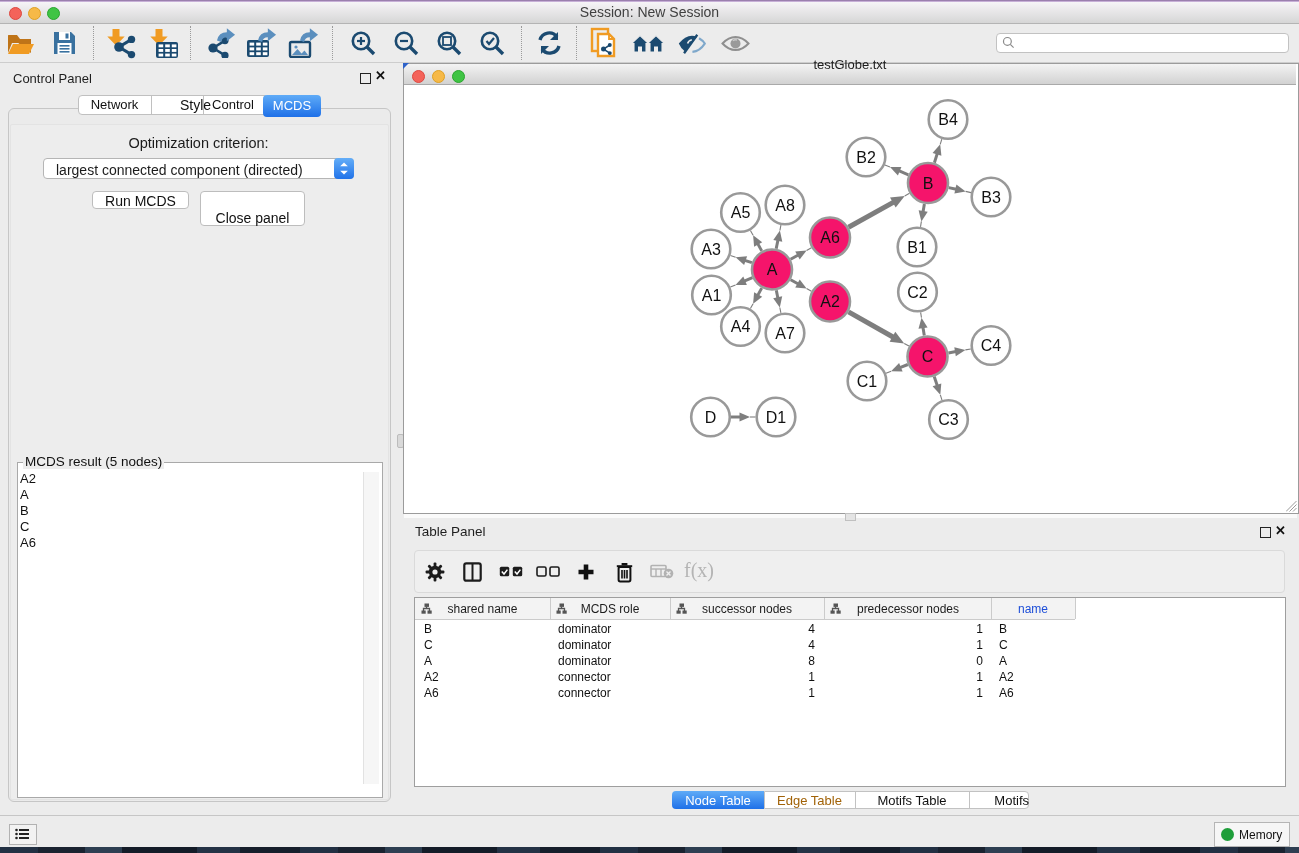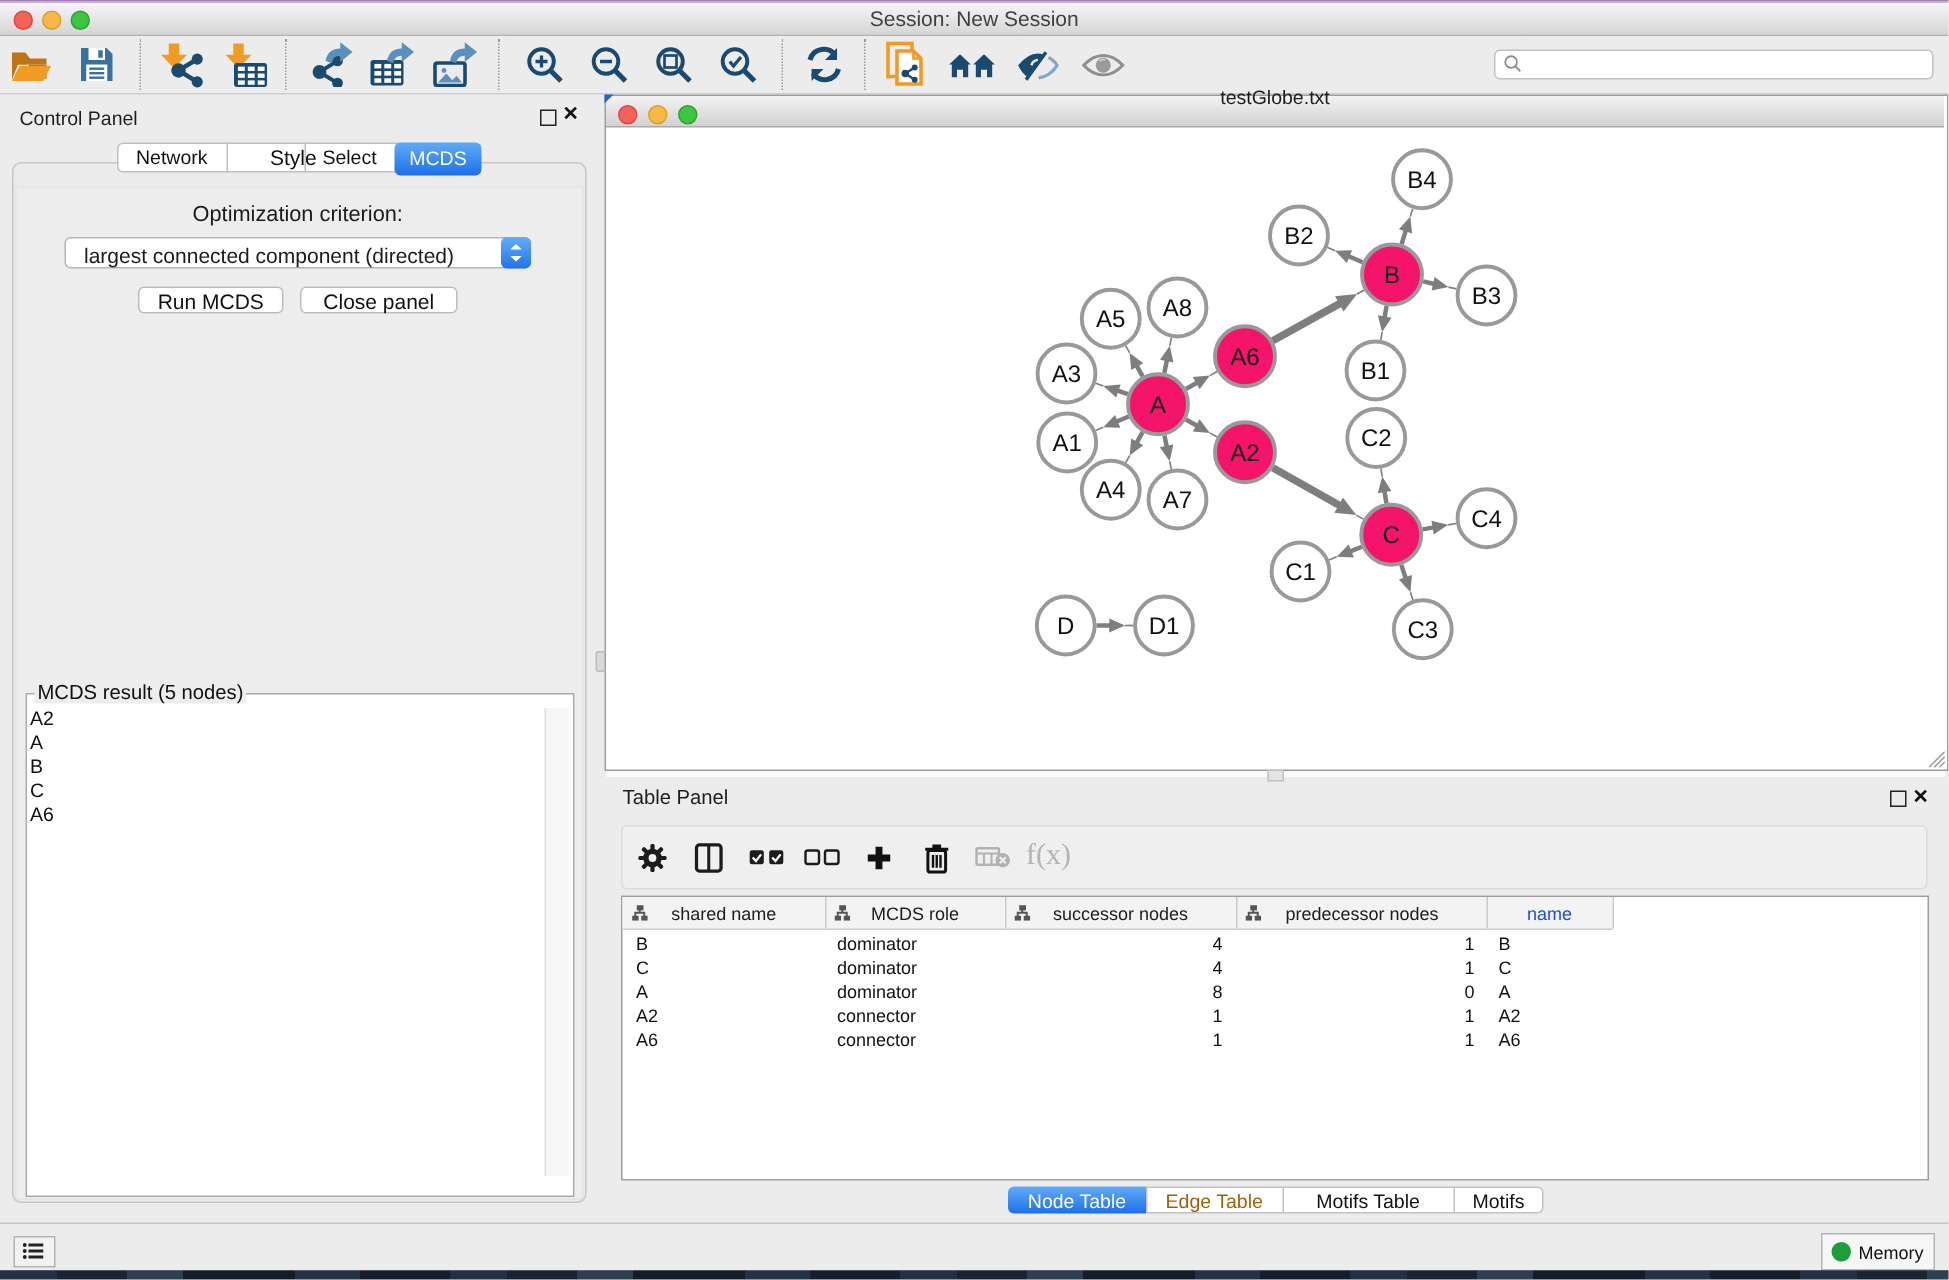--- a/index.html
+++ b/index.html
@@ -174,35 +174,35 @@
 <div class="abs" style="left:375px;top:68px;font-size:13px;font-weight:bold;color:#111;">✕</div>
 
 <div class="abs" style="left:8px;top:108px;width:381px;height:692px;border:1px solid #c6c6c6;border-radius:6px;background:#ebebeb;"></div>
 <div class="abs" style="left:10px;top:124px;width:377px;height:674px;border:1px solid #e3e3e3;border-radius:2px;background:#ededed;"></div>
 
 <div class="abs" style="left:78px;top:95px;width:186px;height:18px;background:#fff;border:1px solid #c0c0c0;border-radius:4px 0 0 4px;"></div>
 <div class="abs" style="left:151px;top:95px;width:1px;height:20px;background:#c0c0c0;"></div>
 <div class="abs" style="left:203px;top:95px;width:1px;height:20px;background:#c0c0c0;"></div>
 <div class="abs" style="left:78px;top:97px;width:73px;text-align:center;font-size:13px;color:#111;">Network</div>
 <div class="abs" style="left:151px;top:97px;width:52px;text-align:left;font-size:14px;color:#111;margin-left:29px;">Style</div>
-<div class="abs" style="left:203px;top:97px;width:60px;text-align:center;font-size:13px;color:#111;">Select</div>
+<div class="abs" style="left:203px;top:97px;width:60px;text-align:center;font-size:13px;color:#111;">Control</div>
 <div class="abs" style="left:263px;top:95px;width:58px;height:22px;background:linear-gradient(#5fabf7,#1e70e8);border-radius:4px;"></div>
 <div class="abs" style="left:263px;top:98px;width:58px;text-align:center;font-size:13px;color:#fff;">MCDS</div>
 
 <div class="abs" style="left:10px;top:135px;width:377px;text-align:center;font-size:14.5px;color:#1b1b1b;">Optimization criterion:</div>
 <div class="abs" style="left:43px;top:158px;width:309px;height:19px;background:#fff;border:1px solid #b5b5b5;border-radius:4px;"></div>
 <div class="abs" style="left:56px;top:162px;font-size:14px;color:#1b1b1b;">largest connected component (directed)</div>
 <div class="abs" style="left:334px;top:158px;width:20px;height:21px;background:linear-gradient(#64aef8,#2173e9);border-radius:4px;"></div>
 <svg class="abs" style="left:334px;top:158px;" width="20" height="21" viewBox="0 0 20 21">
     <path d="M6.2 8.3 L10 4.6 L13.8 8.3 Z" fill="#fff"></path>
     <path d="M6.2 12.7 L10 16.4 L13.8 12.7 Z" fill="#fff"></path>
   </svg>
 
 <div class="abs" style="left:92px;top:191px;width:95px;height:15px;background:#fff;border:1px solid #bdbdbd;border-radius:4px;text-align:center;font-size:14px;color:#111;padding-top:1px;">Run MCDS</div>
-<div class="abs" style="left:200px;top:191px;width:103px;height:15px;background:#fff;border:1px solid #bdbdbd;border-radius:4px;text-align:center;font-size:14px;color:#111;padding-top:1px;">Close panel</div>
+<div class="abs" style="left:200px;top:191px;width:103px;height:15px;background:#fff;border:1px solid #bdbdbd;border-radius:4px;text-align:center;font-size:14px;color:#111;padding-top:18px;">Close panel</div>
 
 <div class="abs" style="left:17px;top:462px;width:364px;height:334px;border:1px solid #a9a9a9;background:#fff;"></div>
 <div class="abs" style="left:23px;top:454px;font-size:13.5px;color:#111;background:#ededed;padding:0 2px;">MCDS result (5 nodes)</div>
 <div class="abs" style="left:363px;top:472px;width:15px;height:312px;background:#f6f6f6;border-left:1px solid #e2e2e2;"></div>
 <div class="abs" style="left:20px;top:471px;font-size:13px;color:#111;line-height:16px;">A2<br>A<br>B<br>C<br>A6</div>
 
 <div class="abs" style="left:397px;top:434px;width:5px;height:12px;background:#d9d9d9;border:1px solid #bcbcbc;border-radius:2px;"></div>
 
 <div class="abs" style="left:403px;top:63px;width:894px;height:449px;background:#fff;border:1px solid #9b9b9b;"></div>
 <div class="abs" style="left:404px;top:64px;width:892px;height:20px;background:linear-gradient(#f3f3f3,#d2d2d2);border-bottom:1px solid #a9a9a9;"></div>
@@ -455,21 +455,21 @@
 <div class="abs" style="left:870px;top:686px;width:113px;text-align:right;font-size:12px;color:#111;">1</div>
 <div class="abs" style="left:999px;top:686px;font-size:12px;color:#111;">A6</div>
 
 <div class="abs" style="left:672px;top:791px;width:92px;height:18px;background:linear-gradient(#5fabf7,#1e70e8);border-radius:4px 0 0 4px;"></div>
 <div class="abs" style="left:672px;top:793px;width:92px;text-align:center;font-size:13px;color:#fff;">Node Table</div>
 <div class="abs" style="left:764px;top:791px;width:265px;height:18px;background:#fff;border:1px solid #c2c2c2;border-radius:0 4px 4px 0;box-sizing:border-box;"></div>
 <div class="abs" style="left:855px;top:791px;width:1px;height:18px;background:#c2c2c2;"></div>
 <div class="abs" style="left:969px;top:791px;width:1px;height:18px;background:#c2c2c2;"></div>
 <div class="abs" style="left:764px;top:793px;width:91px;text-align:center;font-size:13px;color:#a16207;">Edge Table</div>
 <div class="abs" style="left:855px;top:793px;width:114px;text-align:center;font-size:13px;color:#111;">Motifs Table</div>
-<div class="abs" style="left:969px;top:793px;width:60px;text-align:center;font-size:13px;color:#111;">Motifs</div>
+<div class="abs" style="left:969px;top:793px;width:60px;text-align:right;font-size:13px;color:#111;">Motifs</div>
 
 <div class="abs" style="left:0;top:815px;width:1299px;height:1px;background:#c6c6c6;"></div>
 <div class="abs" style="left:9px;top:824px;width:26px;height:19px;background:#f2f2f2;border:1px solid #b2b2b2;"></div>
 <svg class="abs" style="left:15px;top:828px;" width="14" height="12" viewBox="0 0 14 12">
     <g fill="#222">
       <circle cx="1.5" cy="2" r="1.3"></circle>
       <rect x="4" y="1" width="10" height="2"></rect>
       <circle cx="1.5" cy="6" r="1.3"></circle>
       <rect x="4" y="5" width="10" height="2"></rect>
       <circle cx="1.5" cy="10" r="1.3"></circle>

